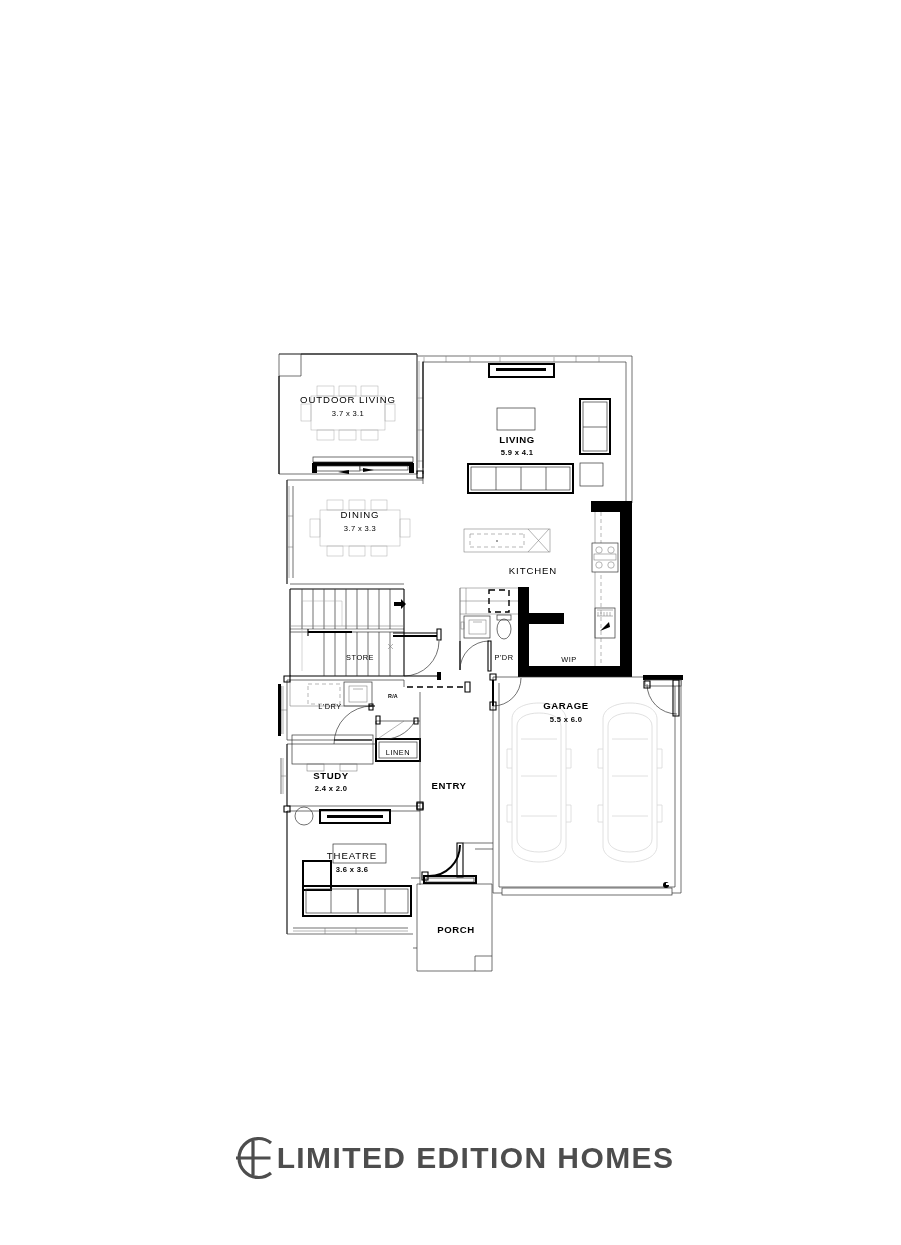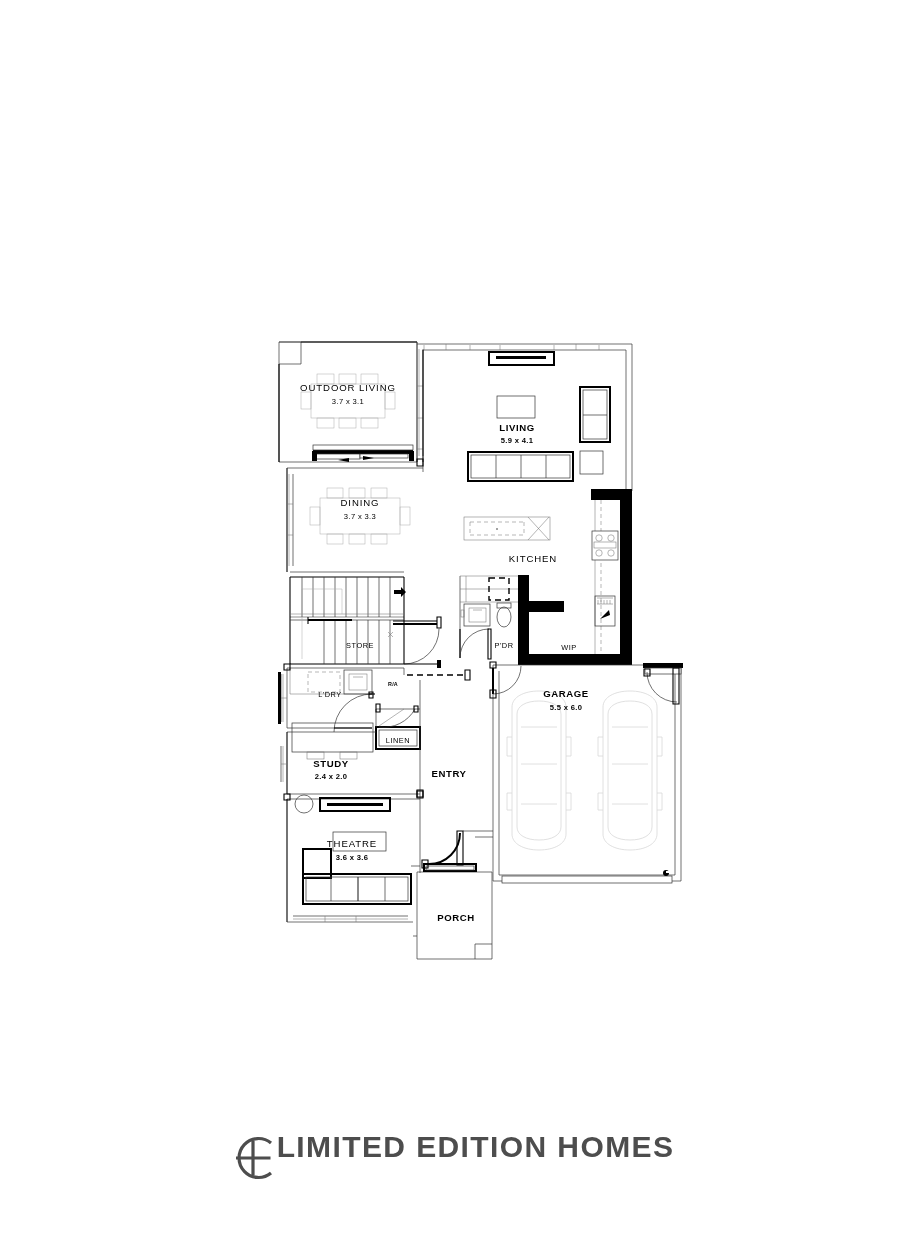--- a/index.html
+++ b/index.html
@@ -10,21 +10,21 @@
   body {
     width: 901px;
     height: 1245px;
     position: relative;
     font-family: "Liberation Sans", sans-serif;
     overflow: hidden;
   }
   #plan-wrap {
     position: absolute;
     left: 0;
-    top: 4px;
+    top: 16px;
     width: 901px;
     height: 942px;
   }
   svg#floorplan {
     display: block;
     width: 901px;
     height: 1245px;
   }
   
   .w-thick  { stroke: #000; stroke-width: 2.0; fill: none; }
@@ -77,21 +77,21 @@
     left: 0;
     top: 1118px;
     width: 901px;
     height: 80px;
     display: flex;
     align-items: center;
     justify-content: center;
   }
   #logo-inner {
     display: flex;
-    align-items: flex-start;
+    align-items: center;
     gap: 0px;
   }
   #logo-mark { display:block; }
   #logo-text {
     font-family: "Liberation Sans", sans-serif;
     font-size: 30px;
     font-weight: bold;
     letter-spacing: 1.4px;
     color: #4d4d4d;
     line-height: 1;

